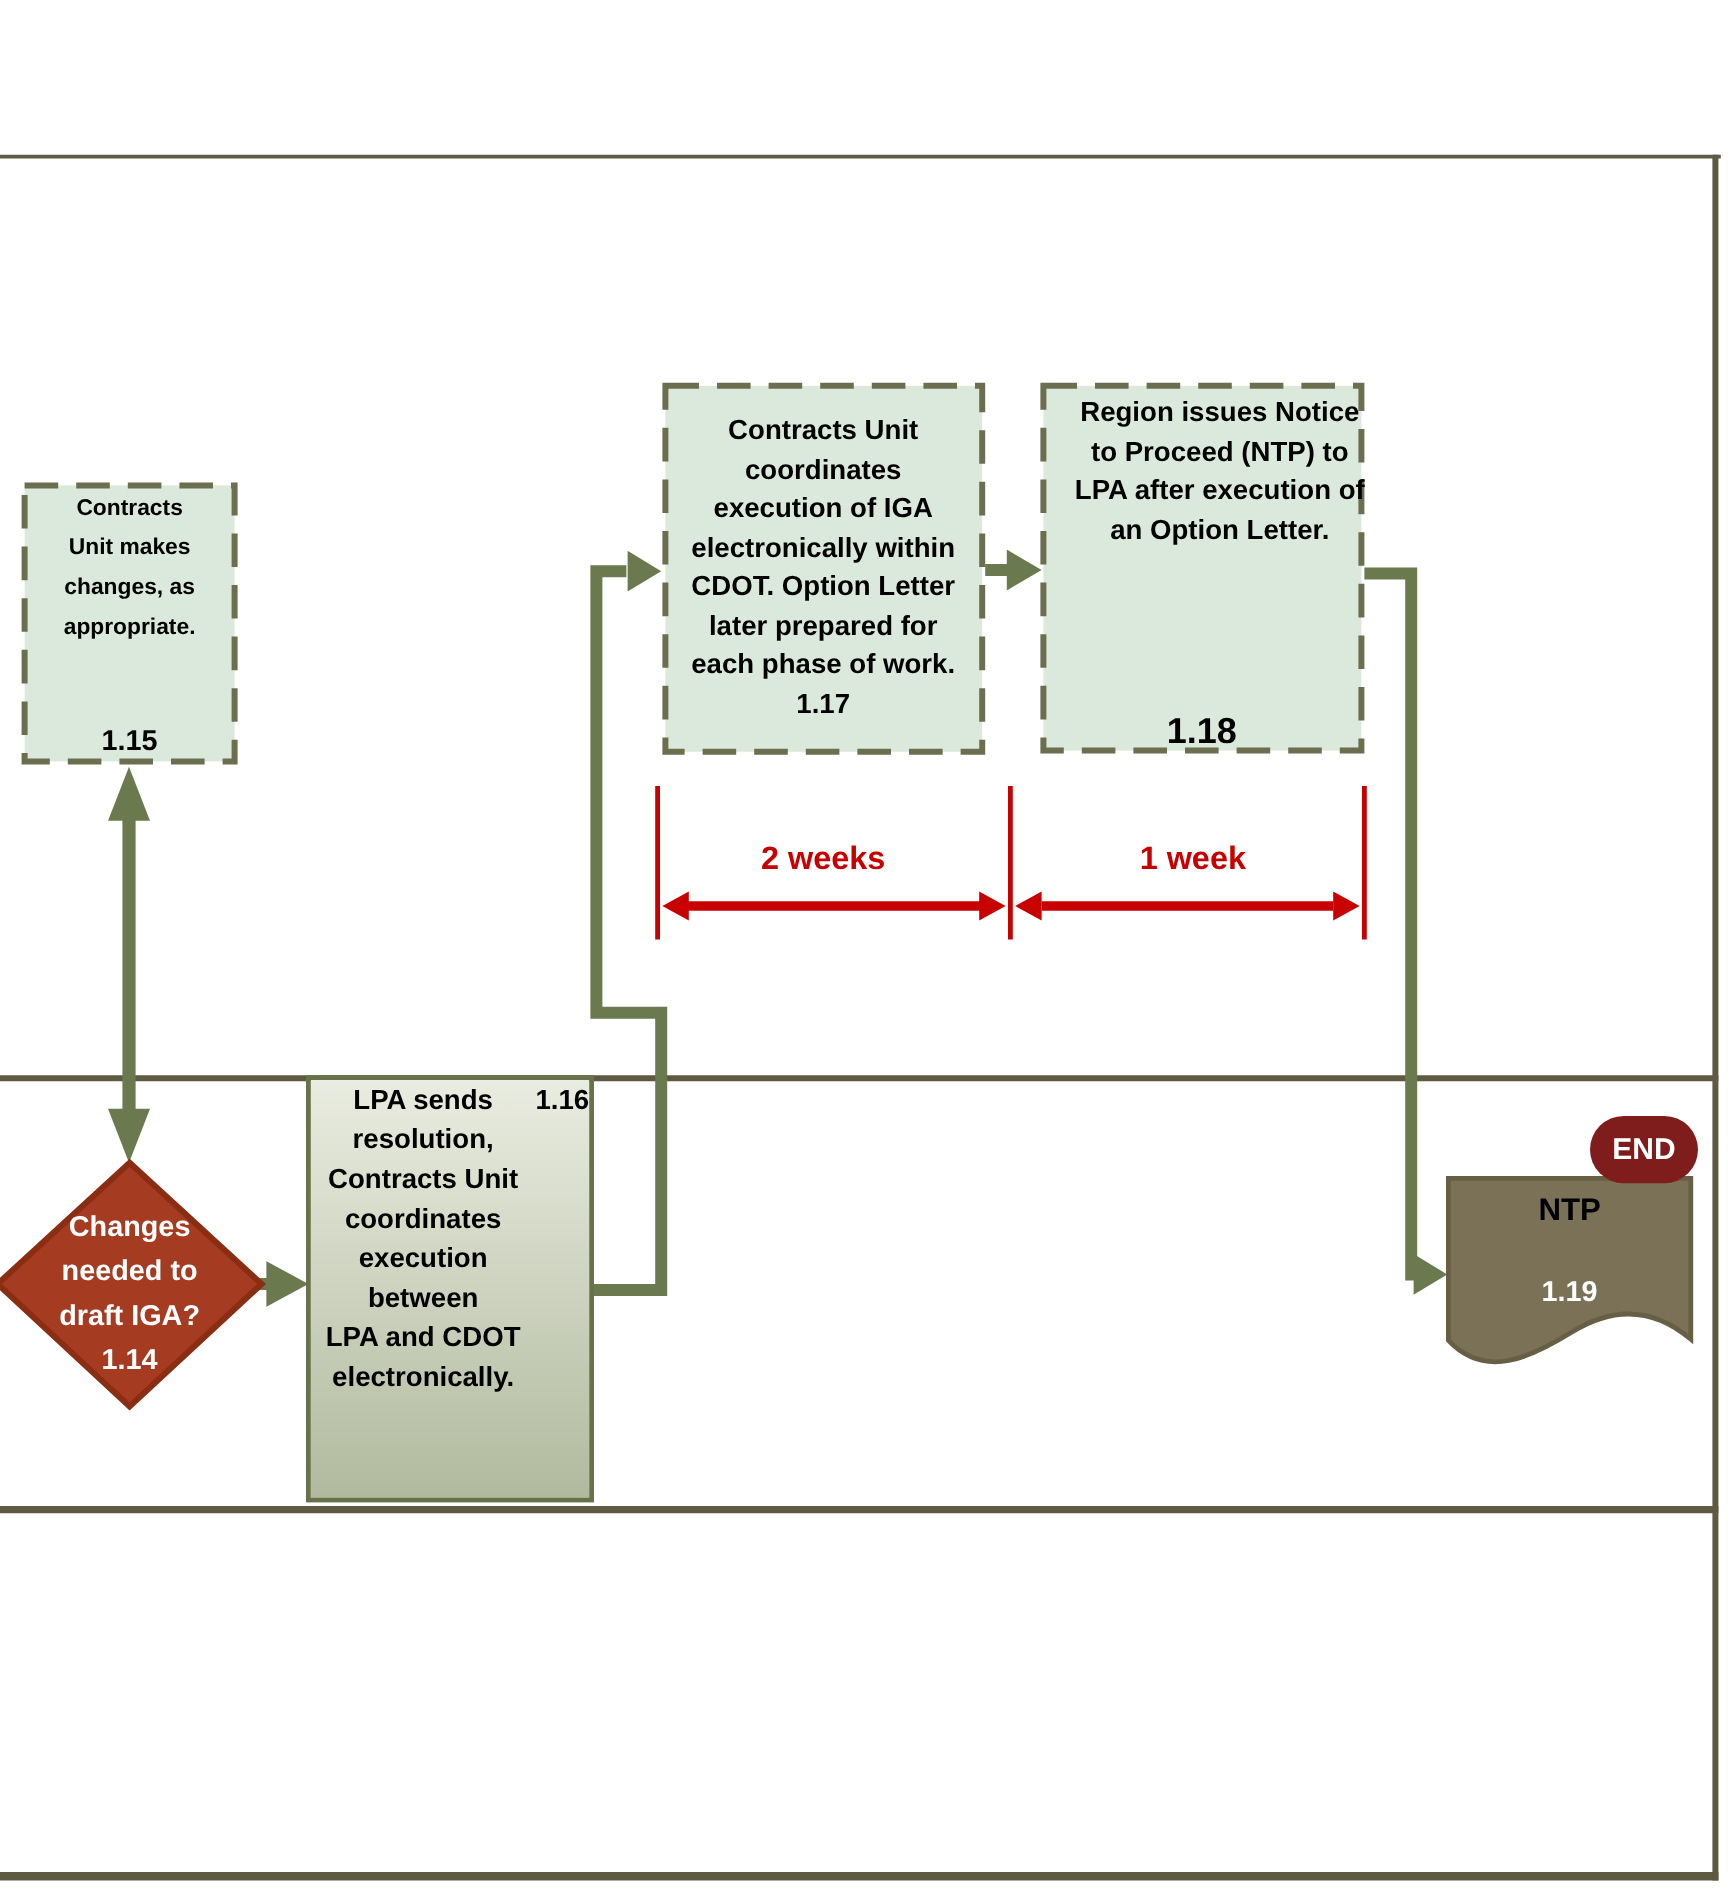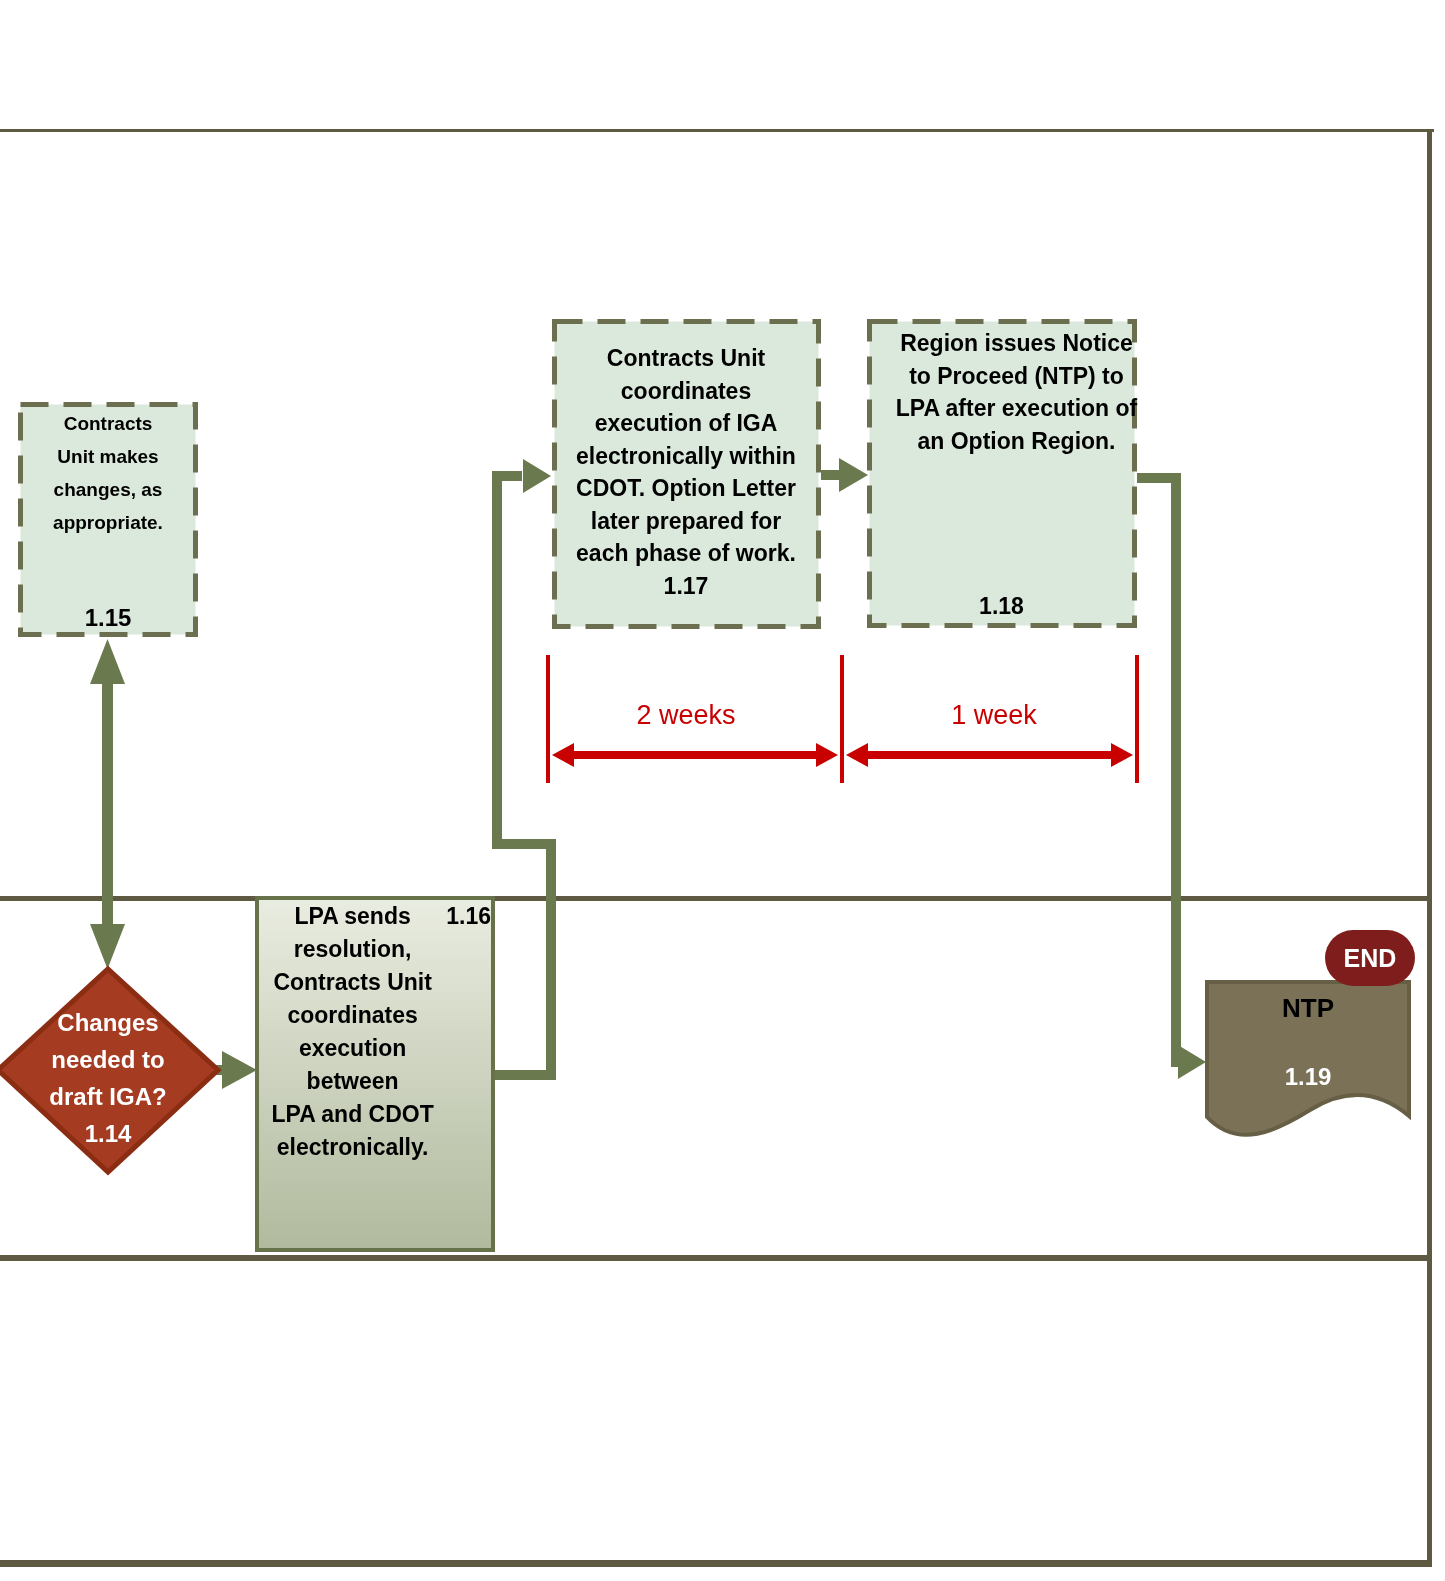--- a/index.html
+++ b/index.html
@@ -4,32 +4,32 @@
 <style>
   html,body{margin:0;padding:0;background:#fff}
   .canvas{position:relative;width:1445px;height:1581px;background:#ffffff;
           font-family:"Liberation Sans",sans-serif;overflow:hidden}
   .layer{position:absolute;left:0;top:0}
   .txt{position:absolute;text-align:center;font-weight:700;color:#000}
   #t115{left:20px;top:407px;width:176px;font-size:19px;line-height:33px}
   #t115id{left:20px;top:604px;width:176px;font-size:24px}
   #t117{left:554px;top:342px;width:264px;font-size:23px;line-height:32.5px}
   #t118{left:884px;top:327px;width:265px;font-size:23px;line-height:32.5px}
-  #t118id{left:869px;top:593px;width:265px;font-size:23px}
+  #t118id{left:869px;top:593px;width:265px;font-size:30px}
   #b116{position:absolute;left:255px;top:896px;width:240px;height:356px;box-sizing:border-box;
         border:4px solid #68724a;background:linear-gradient(180deg,#e9ece0 0%,#b1ba9e 100%);
         display:flex;flex-direction:row;justify-content:center;
         text-align:center;font-weight:700;font-size:23px;line-height:33px;color:#000}
   #t114{left:0px;top:1004px;width:216px;font-size:24px;line-height:37px;color:#fff}
   #tntp{left:1207px;top:993px;width:202px;font-size:26px;color:#000000}
   #tntpid{left:1207px;top:1063px;width:202px;font-size:24px;color:#fff}
   #endpill{position:absolute;left:1325px;top:930px;width:90px;height:56px;border-radius:28px;
            background:#7f1d1d;color:#fff;display:flex;align-items:center;justify-content:center;
            font-size:25px;font-weight:700}
-  .dim{position:absolute;color:#c80000;font-weight:400;font-size:27px;text-align:center}
+  .dim{position:absolute;color:#c80000;font-weight:700;font-size:27px;text-align:center}
   #dim2w{left:566px;top:700px;width:240px}
   #dim1w{left:874px;top:700px;width:240px}
 </style>
 </head>
 <body>
 
 <div class="canvas">
 
   <svg class="layer" width="1445" height="1581" viewBox="0 0 1445 1581">
 
@@ -101,21 +101,21 @@
         <div>later prepared for</div>
         <div>each phase of work.</div>
       </div>
     <div>1.17</div>
   </div>
 
   <div class="txt" id="t118">
       <div>Region issues Notice</div>
       <div>to Proceed (NTP) to</div>
       <div>LPA after execution of</div>
-      <div>an Option Region.</div>
+      <div>an Option Letter.</div>
     </div>
   <div class="txt" id="t118id">1.18</div>
 
   <div id="b116">
     <div>
         <div>LPA sends</div>
         <div>resolution,</div>
         <div>Contracts Unit</div>
         <div>coordinates</div>
         <div>execution between</div>

